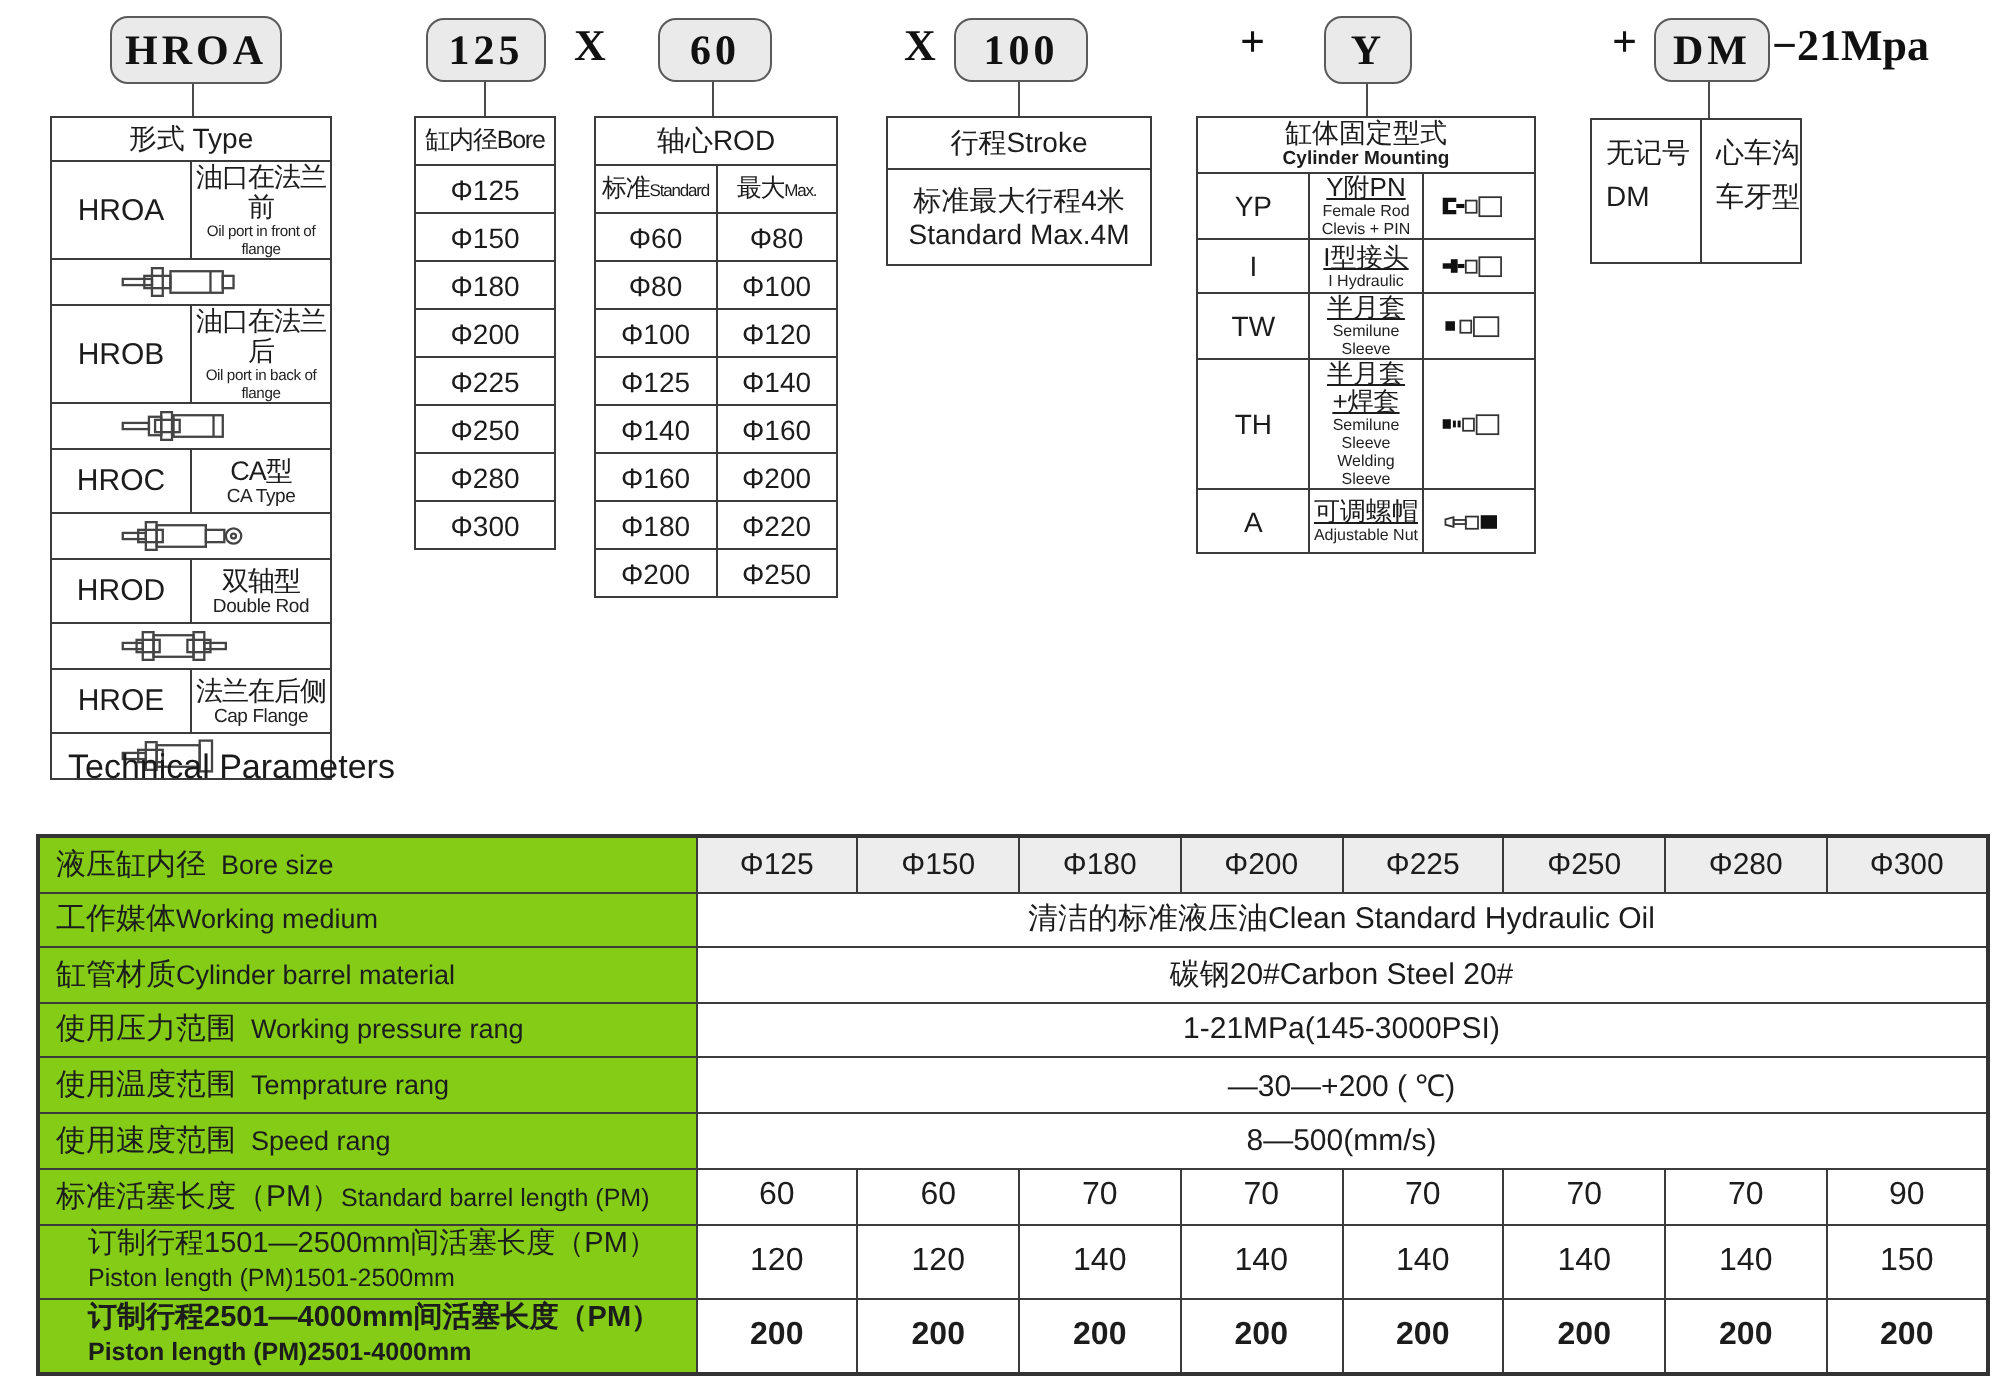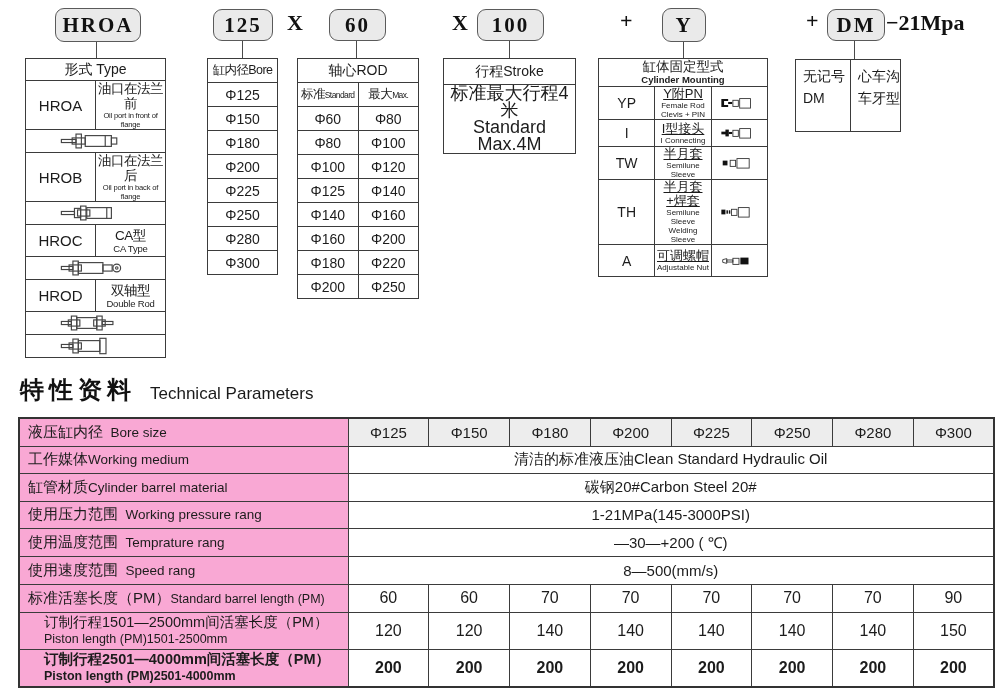--- a/index.html
+++ b/index.html
@@ -41,21 +41,21 @@
   
   .rod-table { left:297px; top:58px; width:122px; }
   .rod-table th { height:24px; font-size:14px; font-weight:normal; }
   .rod-table td { height:24px; font-size:14px; }
   .rod-table .sub { font-size:12.5px; letter-spacing:-0.6px; }
   .rod-table .sub .small { font-size:8.5px; }
 
   
   .stroke-table { left:443px; top:58px; width:133px; }
   .stroke-table th { height:26px; font-size:14px; font-weight:normal; }
-  .stroke-table td { height:48px; font-size:18px; line-height:17px; }
+  .stroke-table td { height:48px; font-size:14px; line-height:17px; }
 
   
   .mount-table { left:598px; top:58px; width:170px; }
   .mount-table th { height:28px; font-weight:normal; }
   .mount-table th .cn { display:block; font-size:13.5px; line-height:14px; }
   .mount-table th .en { display:block; font-size:9.5px; font-weight:bold; line-height:11px; }
   .mount-table td { font-size:13px; }
   .mount-table .mcode { width:36px; font-size:14px; }
   .mount-table .mname { width:92px; }
   .mount-table .mname .cn { display:block; font-size:13px; line-height:14px;text-decoration:underline; }
@@ -69,21 +69,21 @@
 
   
   .section-head { position:absolute; left:20px; top:374px; display:flex; align-items:flex-end; }
   .section-head .cn { font-family:"Liberation Serif", serif; font-weight:bold;
     font-size:24px; letter-spacing:5px; color:#111; }
   .section-head .en { font-size:17px; margin-left:14px; padding-bottom:2px; color:#1a1a1a; }
 
   
   .spec-table { left:18px; top:417px; width:975px; border:2px solid #333; }
   .spec-table td { font-size:16px; }
-  .spec-table .lbl { background:#f9a8d4; text-align:left; padding-left:8px; }
+  .spec-table .lbl { background:#84cc16; text-align:left; padding-left:8px; }
   .spec-table .lbl .lcn { font-size:15px; }
   .spec-table .lbl .len { font-size:13.5px; margin-left:3px; }
   .spec-table .lbl.stack { line-height:17px; padding-top:1px;padding-left:24px; }
   .spec-table .lbl.stack .lcn { display:block; font-size:14.5px; }
   .spec-table .lbl.stack .len { display:block; font-size:12.5px; margin-left:0; }
   .spec-table .hv { background:#ededed; font-size:15px; }
   .spec-table .span-val { background:#fff; font-size:15px; }
 
   svg { display:block; margin:0 auto; }
 </style>
@@ -192,20 +192,27 @@
               <rect x="16" y="4" width="7" height="18"></rect>
         <rect x="12" y="9" width="15" height="8"></rect>
               <rect x="23" y="6" width="26" height="14"></rect>
         <rect x="49" y="4" width="7" height="18"></rect>
               <rect x="45" y="9" width="15" height="8"></rect>
         <rect x="56" y="11" width="14" height="4"></rect>
       </svg>
     </td>
         </tr>
 
+    <tr class="trow">
+      <td class="code">HROE</td>
+      <td class="desc">
+        <span class="cn solo">法兰在后侧</span>
+        <span class="en big">Cap Flange</span>
+      </td>
+    </tr>
     <tr class="drow">
           <td colspan="2">
       <svg viewBox="0 0 96 26" width="78" height="20" fill="none" stroke="#444" stroke-width="1.5">
         <rect x="3" y="11" width="15" height="4"></rect>
               <rect x="18" y="4" width="7" height="18"></rect>
         <rect x="13" y="9" width="16" height="8"></rect>
               <rect x="25" y="6" width="28" height="14"></rect>
         <rect x="53" y="3" width="8" height="20"></rect>
       </svg>
     </td>
@@ -325,21 +332,21 @@
             <rect x="19" y="7" width="8" height="9"></rect>
                 <rect x="29" y="4.5" width="16" height="14"></rect>
           </g>
         </svg>
       </td>
     </tr>
     <tr style="height:27px;">
       <td class="mcode">I</td>
       <td class="mname">
         <span class="cn">I型接头</span>
-        <span class="en">I Connecting</span>
+        <span class="en">I Hydraulic</span>
       </td>
       <td class="micon">
         <svg viewBox="0 0 56 22" width="38" height="16">
           <rect x="2" y="9" width="7" height="4" fill="#111"></rect>
           <rect x="8" y="6" width="5" height="10" fill="#111"></rect>
           <rect x="13" y="9.5" width="5" height="3" fill="#111"></rect>
           <g fill="none" stroke="#333" stroke-width="1.3">
             <rect x="19" y="7" width="8" height="9"></rect>
                 <rect x="29" y="4.5" width="16" height="14"></rect>
           </g>
@@ -410,21 +417,20 @@
       </td>
       <td style="width:50px;">
         <span>心车沟</span><br>
         <span>车牙型</span>
       </td>
     </tr>
   </tbody>
     </table>
 
   <div class="section-head">
-    <span class="cn">特性资料</span>
     <span class="en">Technical Parameters</span>
   </div>
 
   <table class="abs spec-table">
     <colgroup>
       <col style="width:329px;">
       <col span="8" style="width:80.75px;">
     </colgroup>
     <tbody>
         <tr style="height:28px;">

